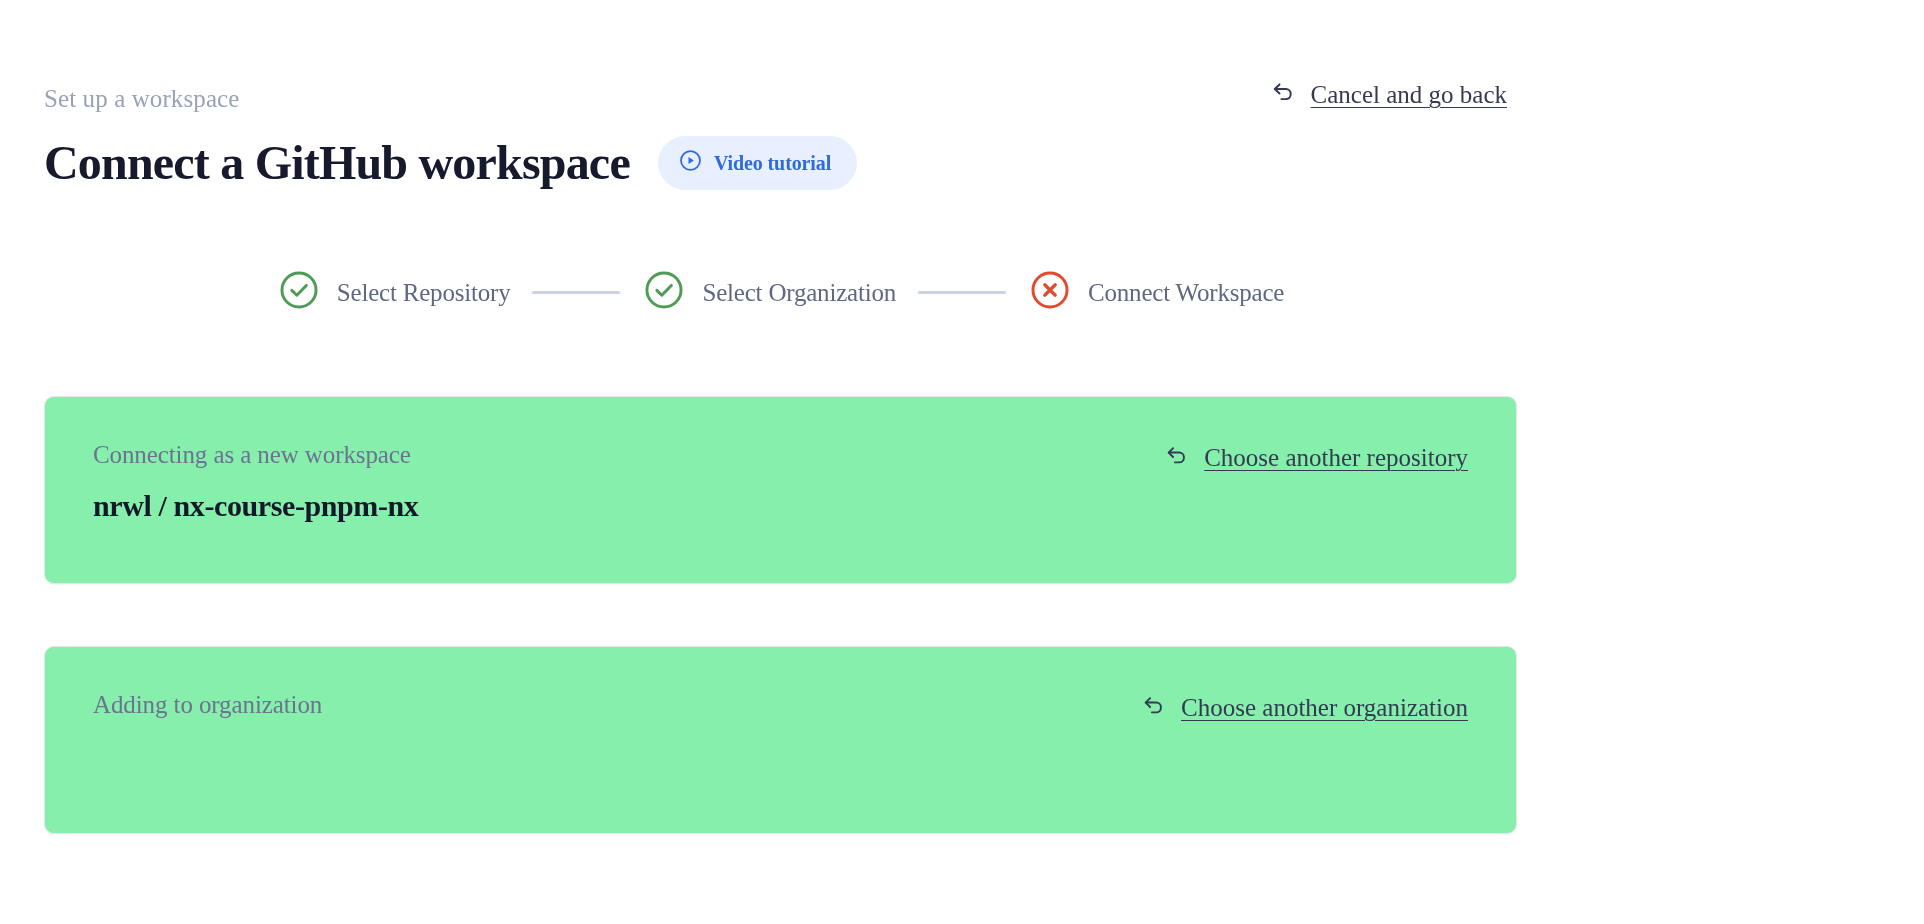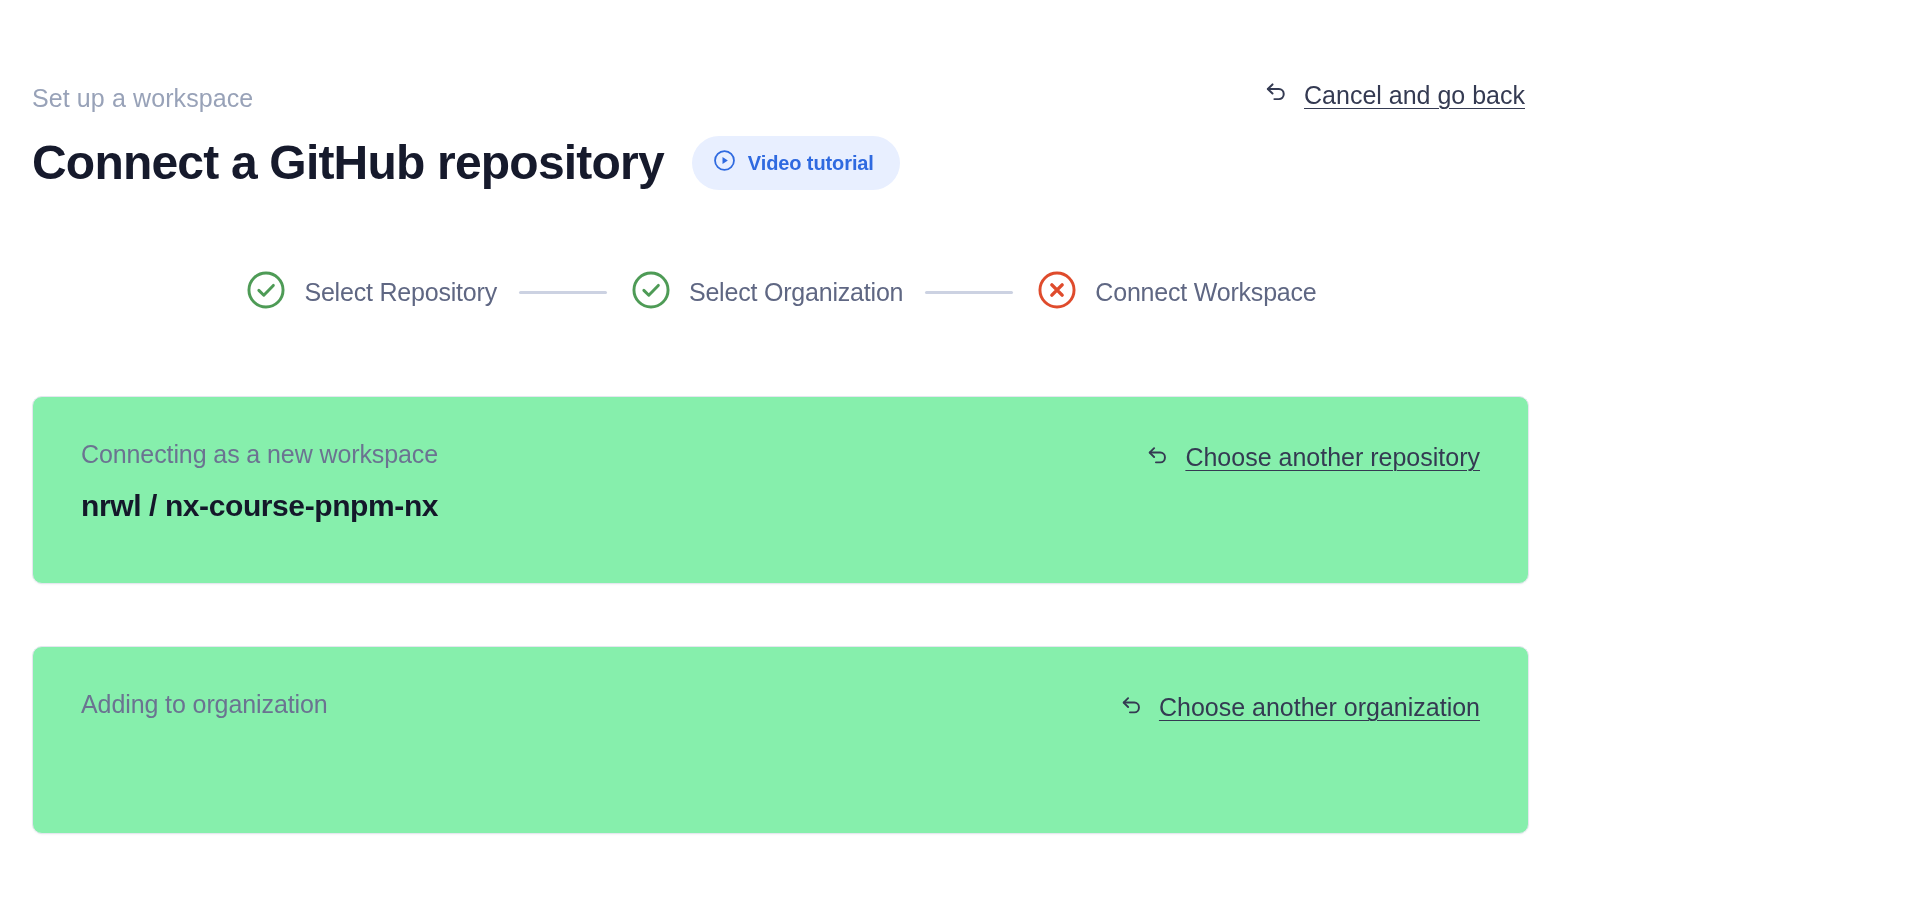--- a/index.html
+++ b/index.html
@@ -14,21 +14,22 @@
     -webkit-font-smoothing: antialiased;
     color: #171a2b;
     overflow: hidden;
   }
 
   .page {
     position: relative;
     width: 1561px;
     height: 924px;
     box-sizing: border-box;
-    padding: 0 32px;
+    padding: 0 44px;
+    font-family: Liberation Serif, serif;
   }
 
   
   .header {
     position: relative;
     padding-top: 86px;
   }
   .eyebrow {
     font-size: 25px;
     font-weight: 400;
@@ -62,21 +63,21 @@
     font-weight: 700;
     letter-spacing: -0.1px;
     cursor: pointer;
     user-select: none;
     border: none;
   }
   .video-badge .label { line-height: 1; }
 
   .cancel-link {
     position: absolute;
-    right: 4px;
+    right: 10px;
     top: 78px;
     display: inline-flex;
     align-items: center;
     gap: 14px;
     color: #343a52;
     font-size: 25px;
     font-weight: 400;
     text-decoration: none;
     cursor: pointer;
   }
@@ -174,21 +175,21 @@
 </head>
 <body>
 
 <div class="page">
 
   <div class="header">
 
     <div class="eyebrow">Set up a workspace</div>
 
     <div class="title-row">
-      <h1 class="page-title">Connect a GitHub repository</h1>
+      <h1 class="page-title">Connect a GitHub workspace</h1>
 
       <div class="video-badge">
         <span class="icon">
           <svg width="25" height="25" viewBox="0 0 24 24" fill="none" aria-hidden="true">
             <circle cx="12" cy="12" r="9.1" stroke="#2f6ae0" stroke-width="1.7"></circle>
             <path d="M10.1 8.6l5.1 3.4-5.1 3.4V8.6z" fill="#2f6ae0"></path>
           </svg>
         </span>
         <span class="label">Video tutorial</span>
       </div>

